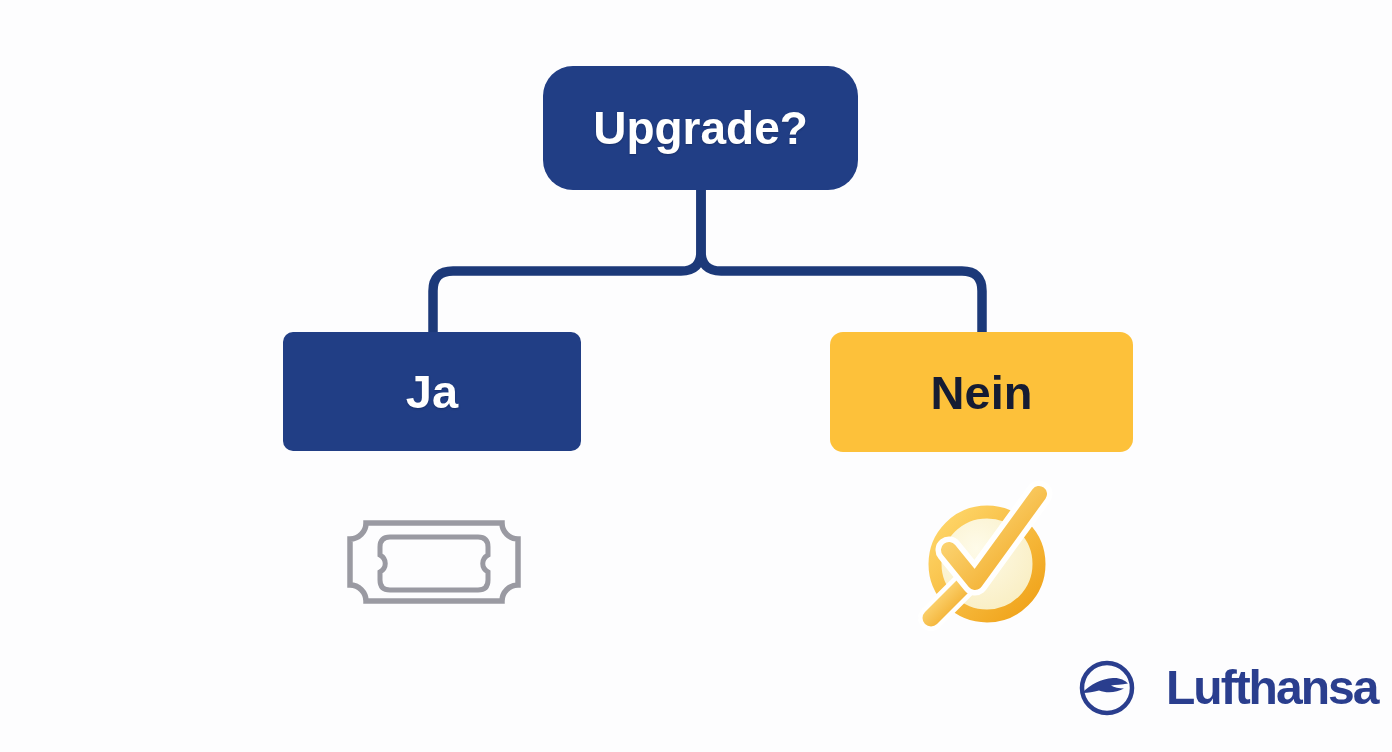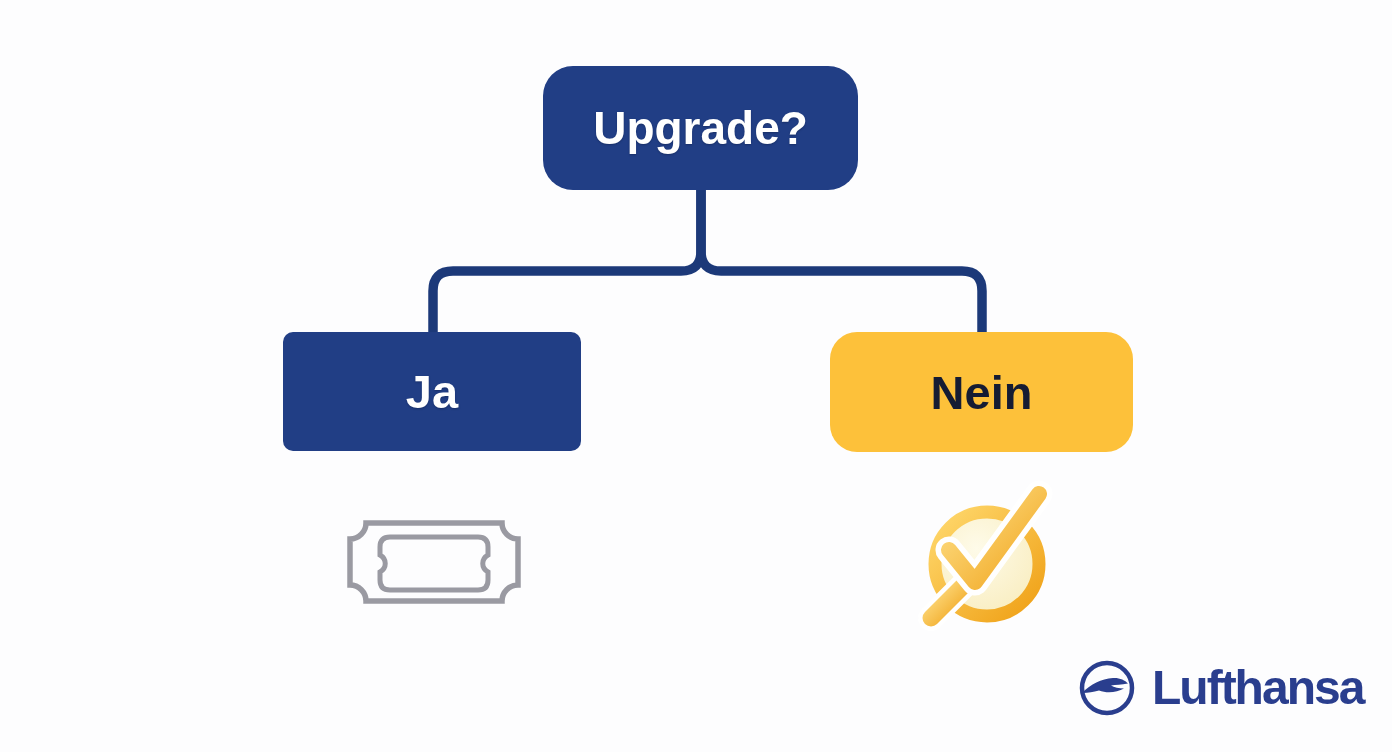--- a/index.html
+++ b/index.html
@@ -38,33 +38,33 @@
     left:283px;top:332px;width:298px;height:119px;
     background:var(--navy,#213E85);
     border-radius:10px;
     color:var(--box-text,#fff);
     font-size:47px;
     text-shadow:0 1px 2px rgba(10,20,50,.35);
   }
   .node-nein{
     left:830px;top:332px;width:303px;height:120px;
     background:var(--yellow,#FDC13A);
-    border-radius:27px;
+    border-radius:13px;
     color:var(--nein-text,#151C33);
     font-size:47px;
   }
   .connector-svg{position:absolute;left:0;top:0;width:1392px;height:752px;pointer-events:none;}
   .connector-svg path{stroke:var(--connector,#1C3979);stroke-width:9.5;fill:none;}
   .icon-abs{position:absolute;}
   .ticket-icon-svg{left:346px;top:519px;}
   .ticket-icon-svg path{stroke:var(--ticket-gray,#9A9AA2);fill:none;}
   .check-icon-svg{left:893px;top:476px;}
   .logo{
     position:absolute;left:1076px;top:656px;
-    display:flex;align-items:center;gap:12px;text-align:right;
+    display:flex;align-items:center;gap:26px;text-align:right;
   }
   .logo-text{
     color:var(--logo-blue,#2A3E8E);
     font-size:48px;font-weight:700;letter-spacing:-2px;
     line-height:1;
   }
   .crane-svg circle{stroke:var(--logo-blue,#2A3E8E);fill:none;}
   .crane-svg path{fill:var(--logo-blue,#2A3E8E);}
 </style>
 </head>

